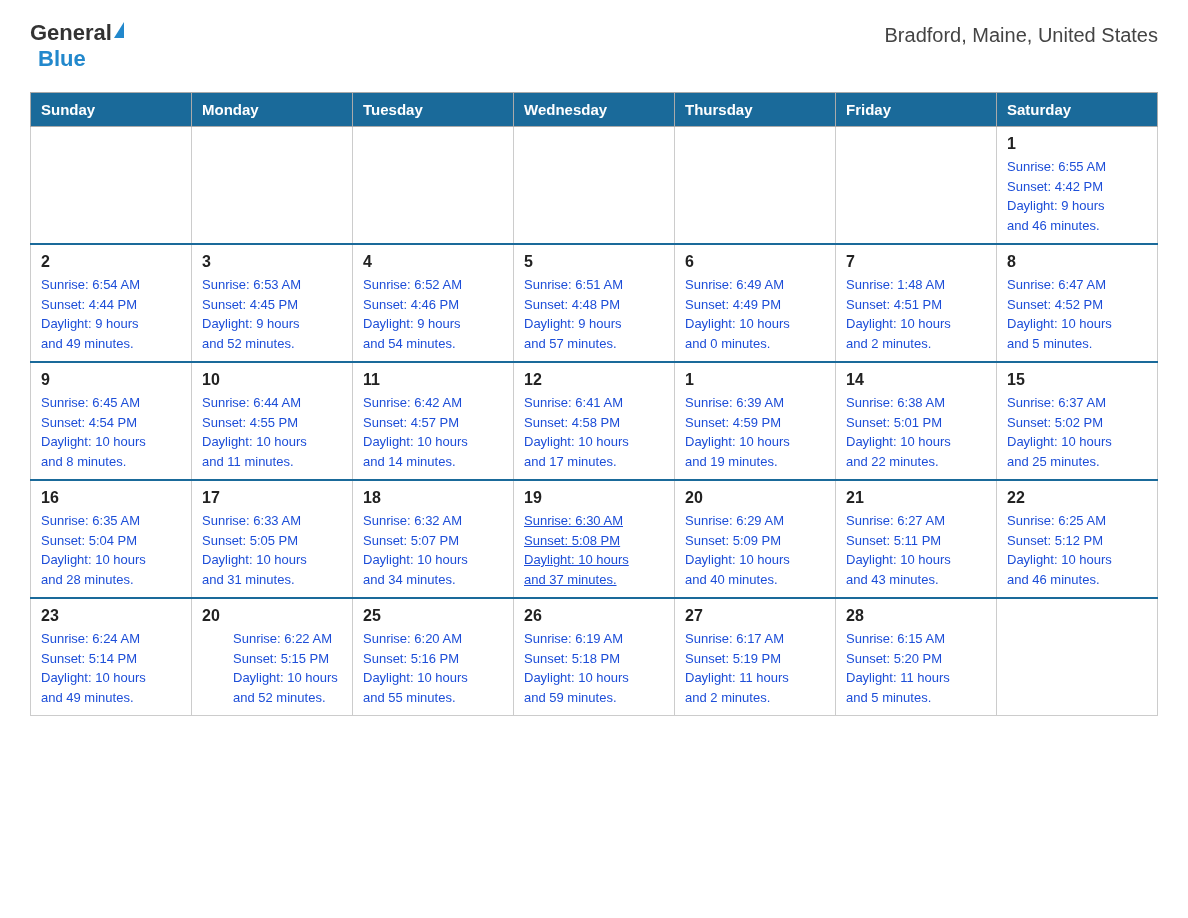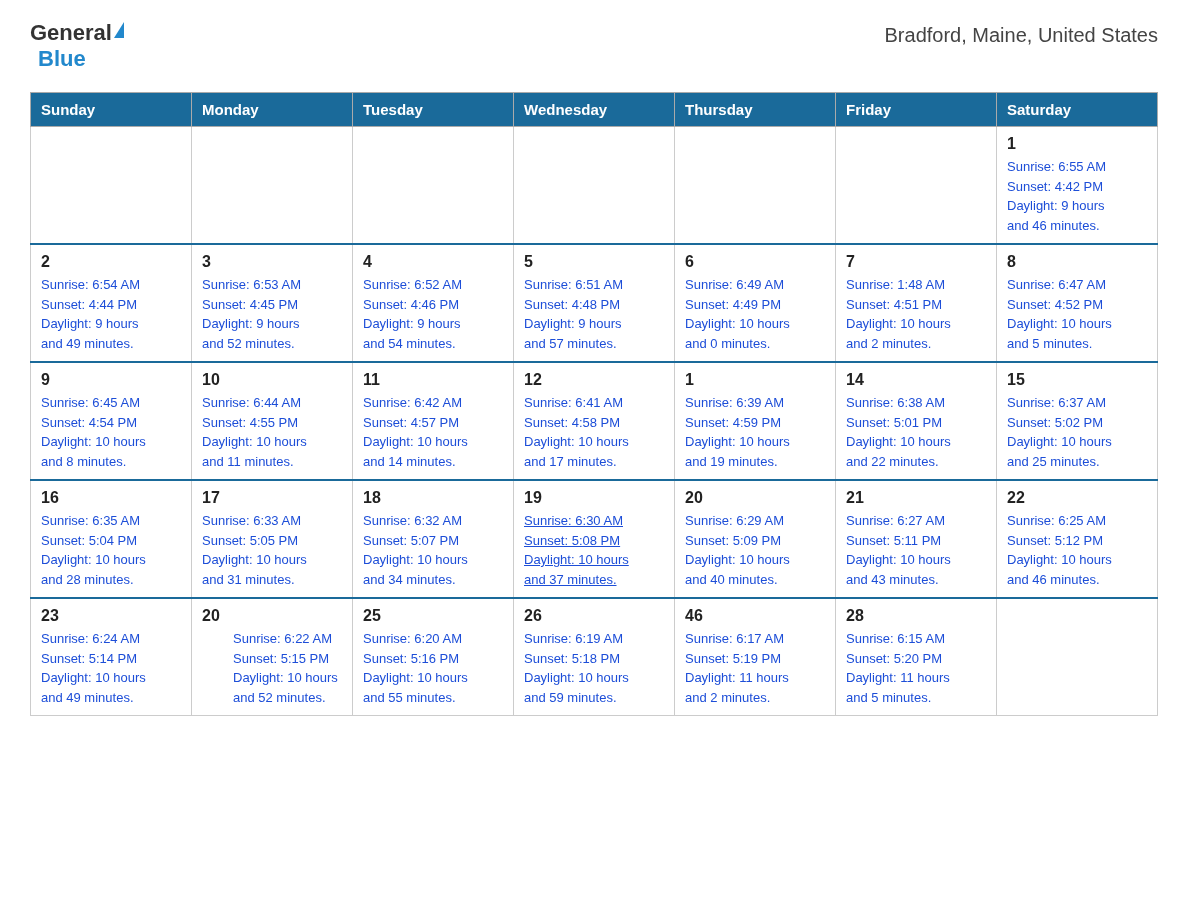--- a/index.html
+++ b/index.html
@@ -330,21 +330,21 @@
 and 55 minutes.</div>
         </td>
         <td>
           <div class="day-number">26</div>
           <div class="day-info" style="white-space: pre-line;">Sunrise: 6:19 AM
 Sunset: 5:18 PM
 Daylight: 10 hours
 and 59 minutes.</div>
         </td>
         <td>
-          <div class="day-number">46</div>
+          <div class="day-number">27</div>
           <div class="day-info" style="white-space: pre-line;">Sunrise: 6:17 AM
 Sunset: 5:19 PM
 Daylight: 11 hours
 and 2 minutes.</div>
         </td>
         <td>
           <div class="day-number">28</div>
           <div class="day-info" style="white-space: pre-line;">Sunrise: 6:15 AM
 Sunset: 5:20 PM
 Daylight: 11 hours

